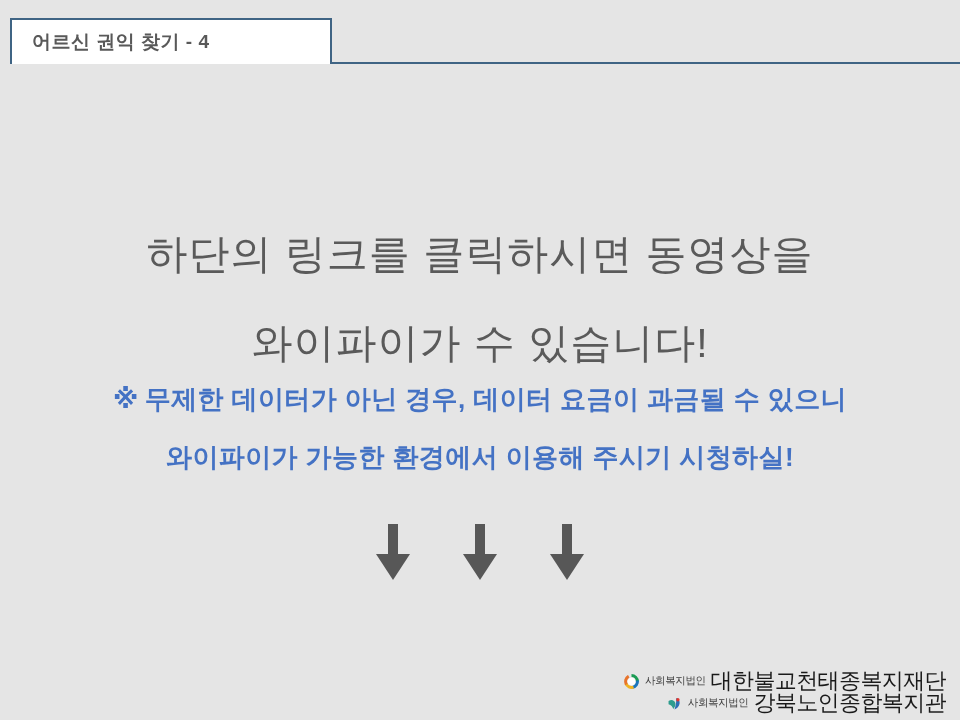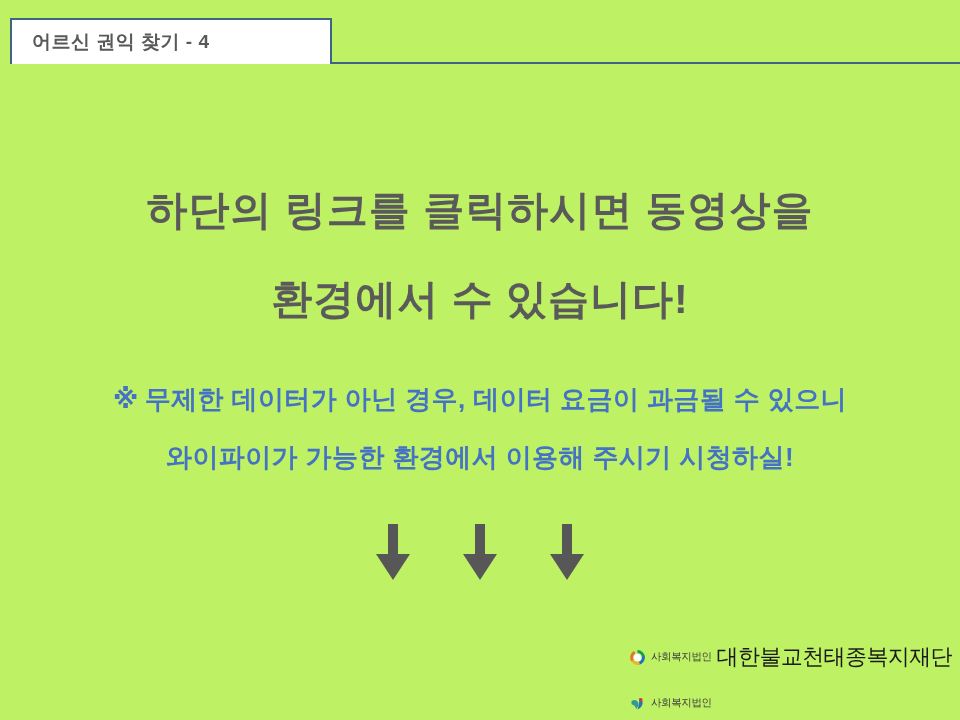--- a/index.html
+++ b/index.html
@@ -16,21 +16,21 @@
     font-family: "Liberation Sans", "DejaVu Sans", sans-serif;
     -webkit-font-smoothing: antialiased;
   }
 
   
   .slide {
     position: absolute;
     inset: 0;
     width: 960px;
     height: 720px;
-    background: #bef264;
+    background: #e5e5e5;
   }
 
   
   .tab-bar {
     position: absolute;
     left: 0;
     top: 18px;
     width: 960px;
     height: 46px;
   }
@@ -69,24 +69,25 @@
   
   .headline {
     position: absolute;
     left: 0;
     top: 190px;
     width: 960px;
     text-align: center;
   }
   .headline-line {
     font-size: 41px;
-    font-weight: bold;
+    font-weight: normal;
     color: #5a5a5a;
     letter-spacing: 1px;
     line-height: 1.0;
+    margin-top: 44px;
   }
   .headline-line.first { margin-bottom: 48px; }
 
   
   .notice {
     position: absolute;
     left: 0;
     top: 386px;
     width: 960px;
     text-align: center;
@@ -133,26 +134,25 @@
     width: 0;
     height: 0;
     border-left: 17px solid transparent;
     border-right: 17px solid transparent;
     border-top: 26px solid #575757;
   }
 
   
   .footer-logo {
     position: absolute;
-    right: 8px;
+    right: 14px;
     bottom: 6px;
     display: flex;
     flex-direction: column;
-    align-items: flex-start;
-    gap: 24px;
+    align-items: flex-end;
   }
   .logo-row {
     display: flex;
     align-items: center;
     height: 22px;
   }
   .logo-mark {
     width: 17px;
     height: 17px;
     margin-right: 5px;
@@ -180,21 +180,21 @@
 
   <div class="tab-bar">
     <div class="tab-underline"></div>
     <div class="tab">
       <span class="tab-title">어르신 권익 찾기 - 4</span>
     </div>
   </div>
 
   <div class="headline">
     <div class="headline-line first">하단의 링크를 클릭하시면 동영상을</div>
-    <div class="headline-line">환경에서 수 있습니다!</div>
+    <div class="headline-line">와이파이가 수 있습니다!</div>
   </div>
 
   <div class="notice">
     <div class="notice-line first">
       <span class="notice-mark">※</span><span>무제한 데이터가 아닌 경우, 데이터 요금이 과금될 수 있으니</span>
     </div>
     <div class="notice-line">와이파이가 가능한 환경에서 이용해 주시기 시청하실!</div>
   </div>
 
   <div class="arrows">
@@ -226,17 +226,18 @@
       <span class="logo-big">대한불교천태종복지재단</span>
     </div>
 
     <div class="logo-row">
       <svg class="logo-mark" viewBox="0 0 40 40">
         <path d="M6 14 C14 9 20 13 22 19 C23 25 20 30 17 33 C16 28 12 24 6 22 Z" fill="#2e9c8e"></path>
         <path d="M24 7 C30 9 33 14 32 20 C31 27 26 32 20 34 C22 27 24 20 24 14 Z" fill="#2d6fb5"></path>
         <circle cx="28" cy="11" r="4" fill="#e1342c"></circle>
       </svg>
       <span class="logo-small">사회복지법인</span>
+      <span class="logo-big">강북노인종합복지관</span>
     </div>
 
   </div>
 
 </div>
 
 </body></html>

